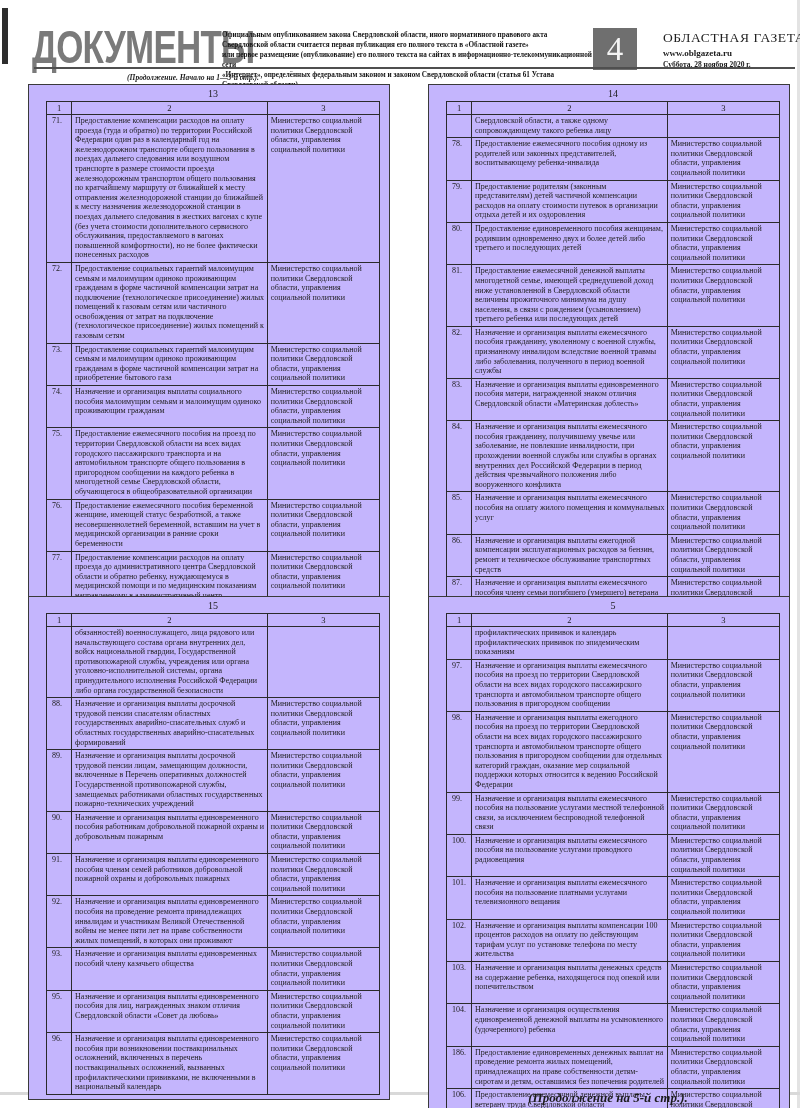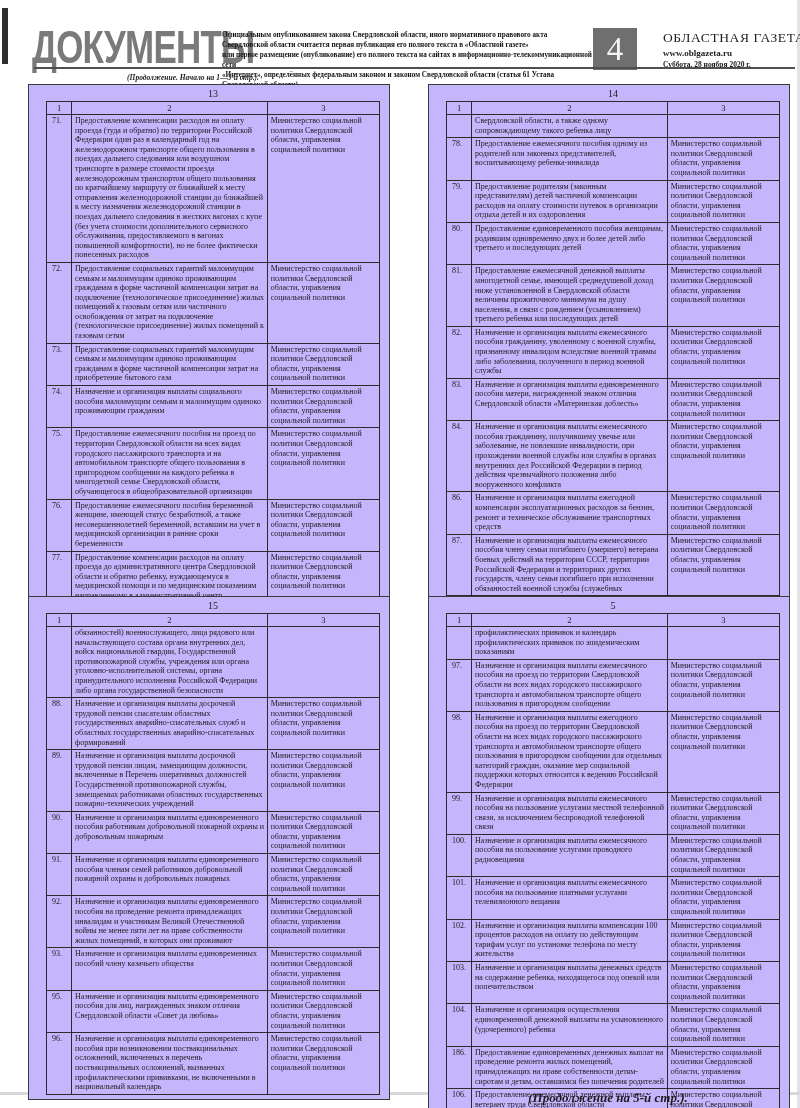--- a/index.html
+++ b/index.html
@@ -177,20 +177,25 @@
             <td class="c-num">83.</td>
             <td>Назначение и организация выплаты единовременного пособия матери, награжденной знаком отличия Свердловской области «Материнская доблесть»</td>
             <td>Министерство социальной политики Свердловской области, управления социальной политики</td>
           </tr>
           <tr>
             <td class="c-num">84.</td>
             <td>Назначение и организация выплаты ежемесячного пособия гражданину, получившему увечье или заболевание, не повлекшие инвалидности, при прохождении военной службы или службы в органах внутренних дел Российской Федерации в период действия чрезвычайного положения либо вооруженного конфликта</td>
             <td>Министерство социальной политики Свердловской области, управления социальной политики</td>
           </tr>
           <tr>
+            <td class="c-num">85.</td>
+            <td>Назначение и организация выплаты ежемесячного пособия на оплату жилого помещения и коммунальных услуг</td>
+            <td>Министерство социальной политики Свердловской области, управления социальной политики</td>
+          </tr>
+          <tr>
             <td class="c-num">86.</td>
             <td>Назначение и организация выплаты ежегодной компенсации эксплуатационных расходов за бензин, ремонт и техническое обслуживание транспортных средств</td>
             <td>Министерство социальной политики Свердловской области, управления социальной политики</td>
           </tr>
           <tr>
             <td class="c-num">87.</td>
             <td>Назначение и организация выплаты ежемесячного пособия члену семьи погибшего (умершего) ветерана боевых действий на территории СССР, территории Российской Федерации и территориях других государств, члену семьи погибшего при исполнении обязанностей военной службы (служебных</td>
             <td>Министерство социальной политики Свердловской области, управления социальной политики</td>
           </tr>
         </tbody>

